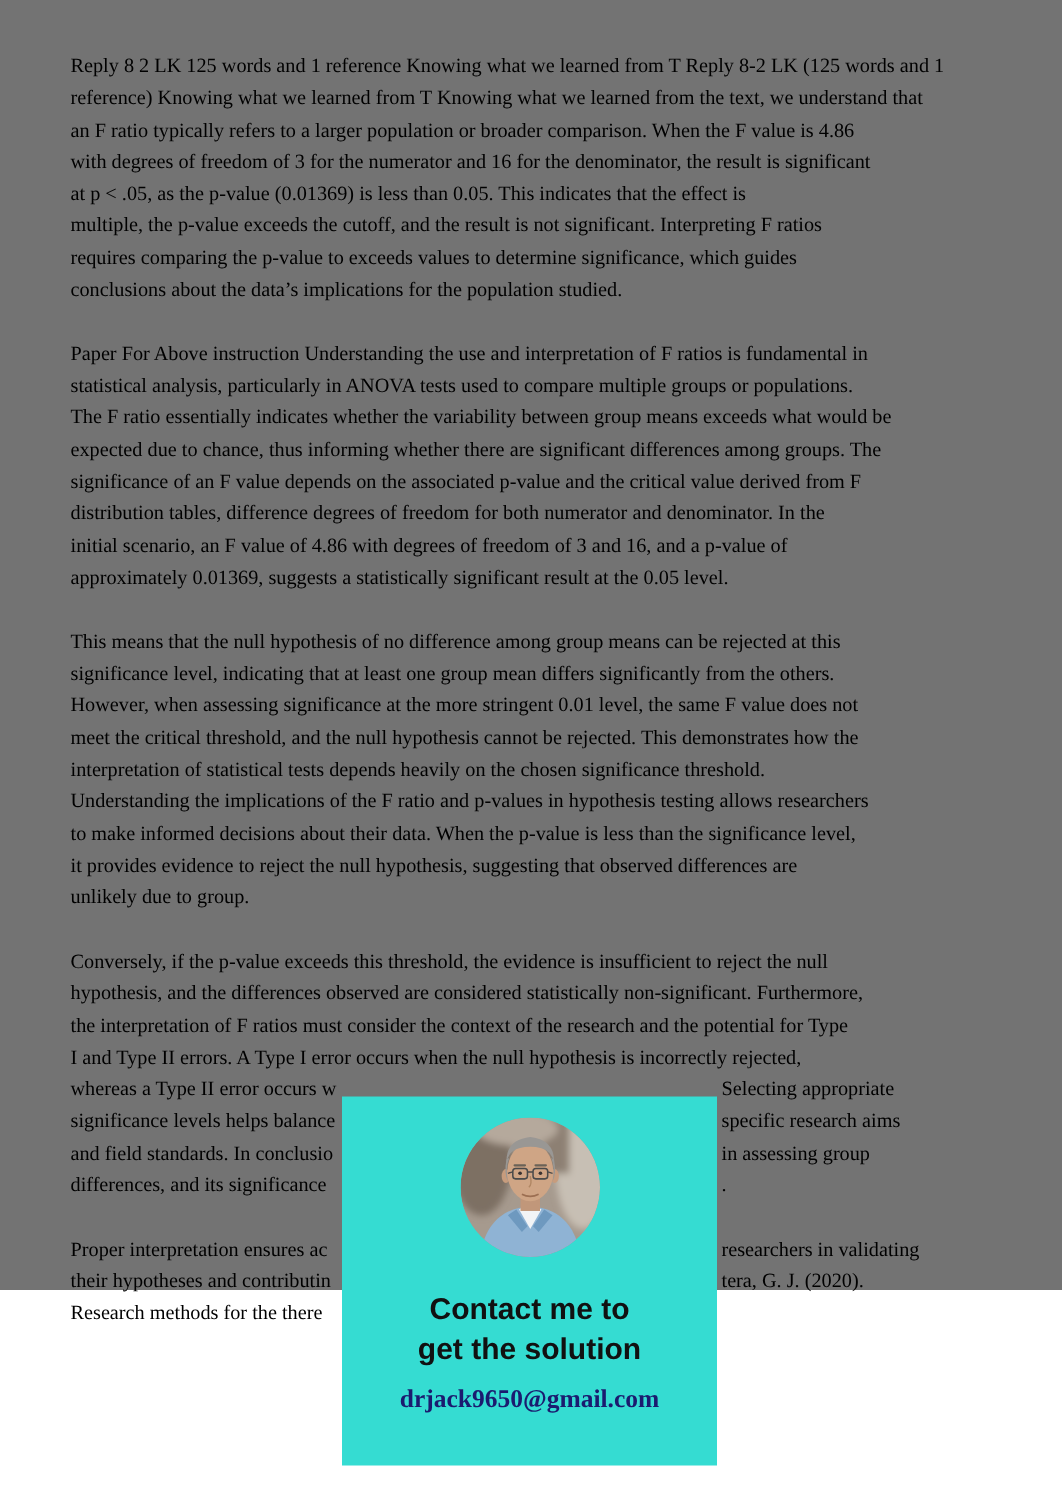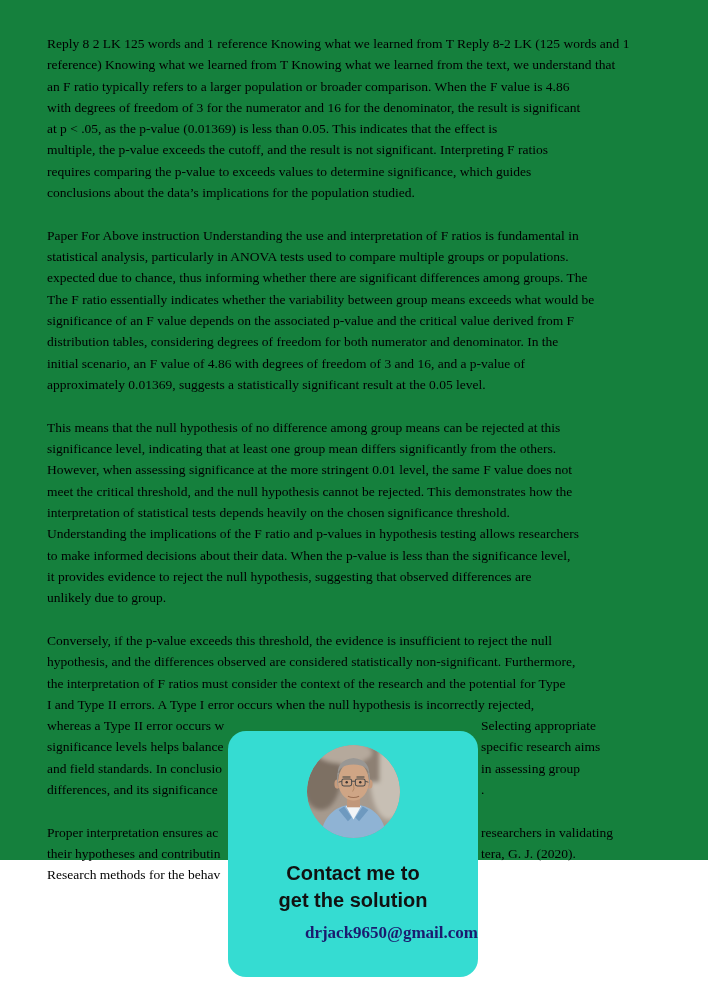--- a/index.html
+++ b/index.html
@@ -5,21 +5,21 @@
   * { box-sizing: border-box; margin: 0; padding: 0; }
   html, body {
     width: 708px; height: 1000px;
     background: #ffffff;
     overflow: hidden;
     font-family: "Liberation Serif", "DejaVu Serif", serif;
   }
   #page {
     position: relative;
     width: 708px; height: 860px;
-    background: #15803d;
+    background: #737373;
   }
   #doc {
     position: absolute;
     left: 47px; top: 33px;
     width: 618px;
     font-size: 13.5px;
     color: #000000;
   }
   .para { margin-bottom: 21.5px; }
   .line {
@@ -53,21 +53,20 @@
     line-height: 27px;
     color: #111111;
   }
   .headline-block { margin-top: 22px; }
   .email {
     margin-top: 9px;
     font-family: "Liberation Serif", "DejaVu Serif", serif;
     font-weight: 700;
     font-size: 17px;
     color: #1b1b6f;
-    text-align: right;
   }
 </style>
 </head>
 <body>
 
 <div id="page">
 
   <div id="doc">
       <div class="para">
         <div class="line">Reply 8 2 LK 125 words and 1 reference Knowing what we learned from T Reply 8-2 LK (125 words and 1</div>
@@ -75,24 +74,24 @@
         <div class="line">an F ratio typically refers to a larger population or broader comparison. When the F value is 4.86</div>
         <div class="line">with degrees of freedom of 3 for the numerator and 16 for the denominator, the result is significant</div>
         <div class="line">at p &lt; .05, as the p-value (0.01369) is less than 0.05. This indicates that the effect is</div>
         <div class="line">multiple, the p-value exceeds the cutoff, and the result is not significant. Interpreting F ratios</div>
         <div class="line">requires comparing the p-value to exceeds values to determine significance, which guides</div>
         <div class="line">conclusions about the data’s implications for the population studied.</div>
       </div>
       <div class="para">
         <div class="line">Paper For Above instruction Understanding the use and interpretation of F ratios is fundamental in</div>
         <div class="line">statistical analysis, particularly in ANOVA tests used to compare multiple groups or populations.</div>
+        <div class="line">The F ratio essentially indicates whether the variability between group means exceeds what would be</div>
         <div class="line">expected due to chance, thus informing whether there are significant differences among groups. The</div>
-        <div class="line">The F ratio essentially indicates whether the variability between group means exceeds what would be</div>
         <div class="line">significance of an F value depends on the associated p-value and the critical value derived from F</div>
-        <div class="line">distribution tables, considering degrees of freedom for both numerator and denominator. In the</div>
+        <div class="line">distribution tables, difference degrees of freedom for both numerator and denominator. In the</div>
         <div class="line">initial scenario, an F value of 4.86 with degrees of freedom of 3 and 16, and a p-value of</div>
         <div class="line">approximately 0.01369, suggests a statistically significant result at the 0.05 level.</div>
       </div>
       <div class="para">
         <div class="line">This means that the null hypothesis of no difference among group means can be rejected at this</div>
         <div class="line">significance level, indicating that at least one group mean differs significantly from the others.</div>
         <div class="line">However, when assessing significance at the more stringent 0.01 level, the same F value does not</div>
         <div class="line">meet the critical threshold, and the null hypothesis cannot be rejected. This demonstrates how the</div>
         <div class="line">interpretation of statistical tests depends heavily on the chosen significance threshold.</div>
         <div class="line">Understanding the implications of the F ratio and p-values in hypothesis testing allows researchers</div>
@@ -125,27 +124,27 @@
       <div class="para">
         <div class="line">
           <span class="frag-left">Proper interpretation ensures ac</span>
           <span class="frag-right">researchers in validating</span>
         </div>
         <div class="line">
           <span class="frag-left">their hypotheses and contributin</span>
           <span class="frag-right">tera, G. J. (2020).</span>
         </div>
         <div class="line">
-          <span class="frag-left">Research methods for the behav</span>
+          <span class="frag-left">Research methods for the there</span>
           <span class="frag-right"></span>
         </div>
       </div>
     </div>
 
-  <div id="overlay" style="background: rgb(53, 220, 210); border-radius: 18px;">
+  <div id="overlay" style="background: rgb(53, 220, 210);">
     <div id="photo-wrap">
       <svg viewBox="0 0 100 100" aria-hidden="true">
         <defs>
           <clipPath id="circ">
               <circle cx="50" cy="50" r="50"></circle>
             </clipPath>
           <filter id="blur2">
               <feGaussianBlur stdDeviation="2.5"></feGaussianBlur>
             </filter>
         </defs>

